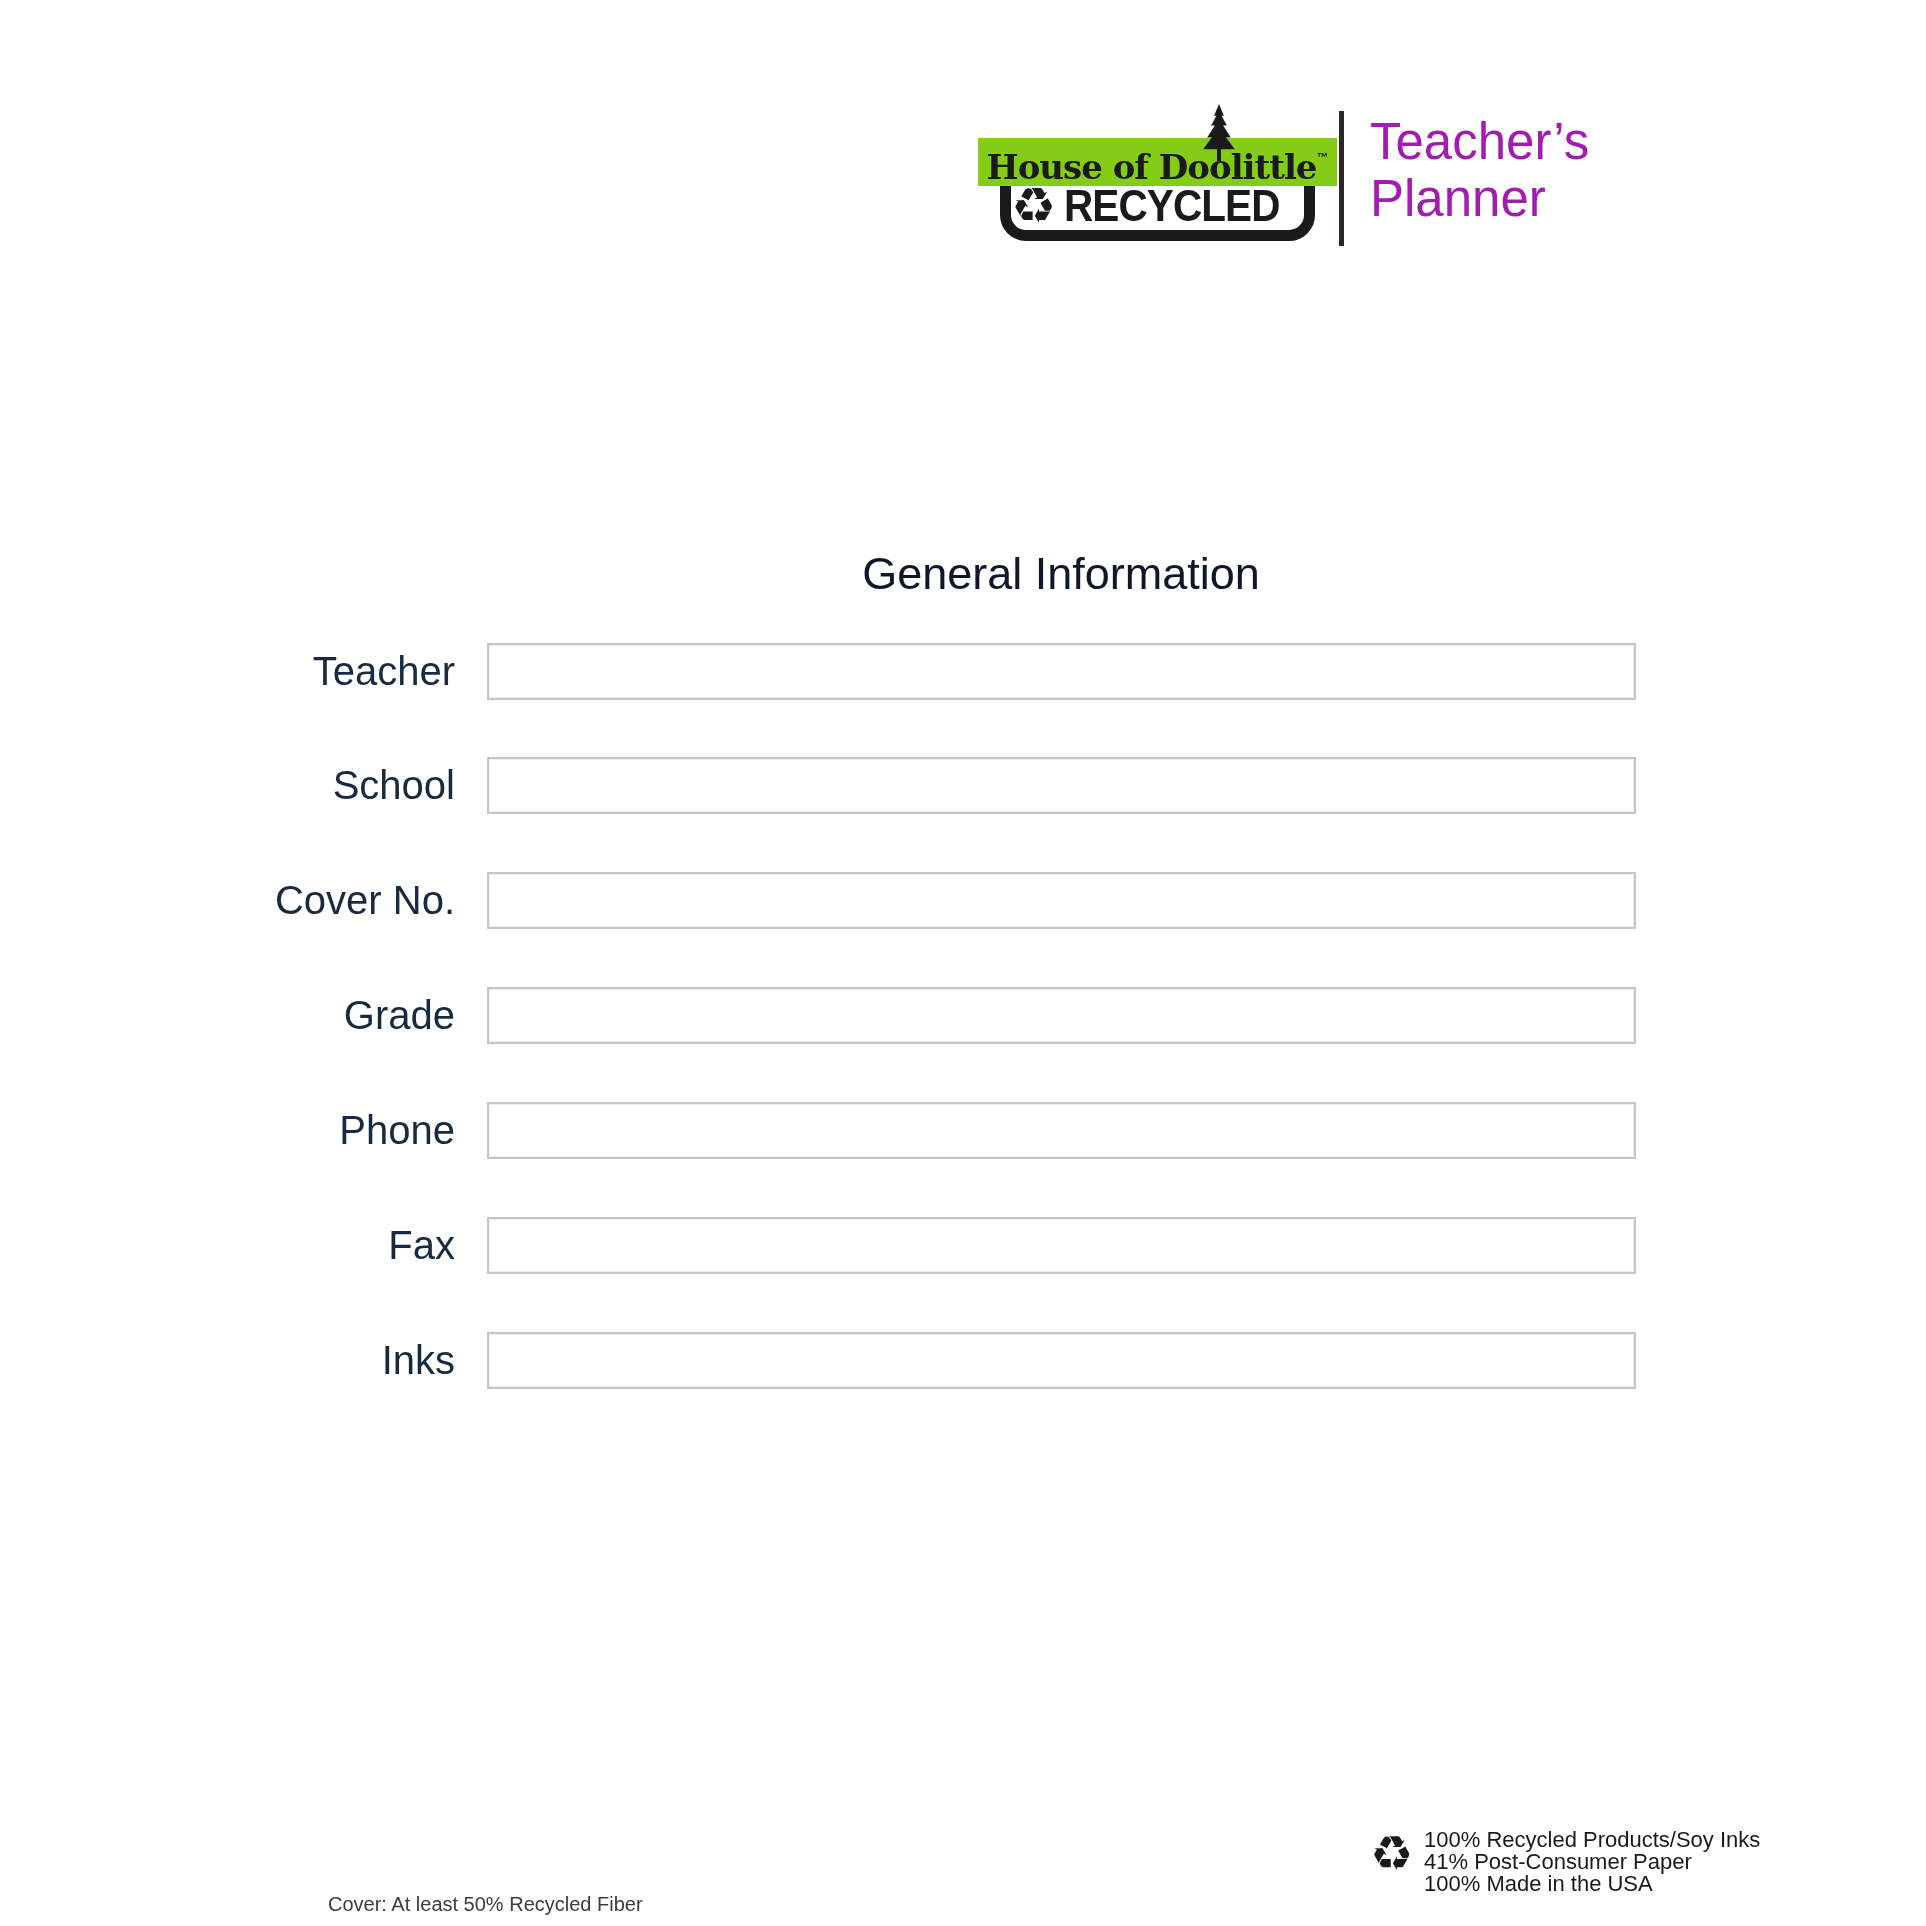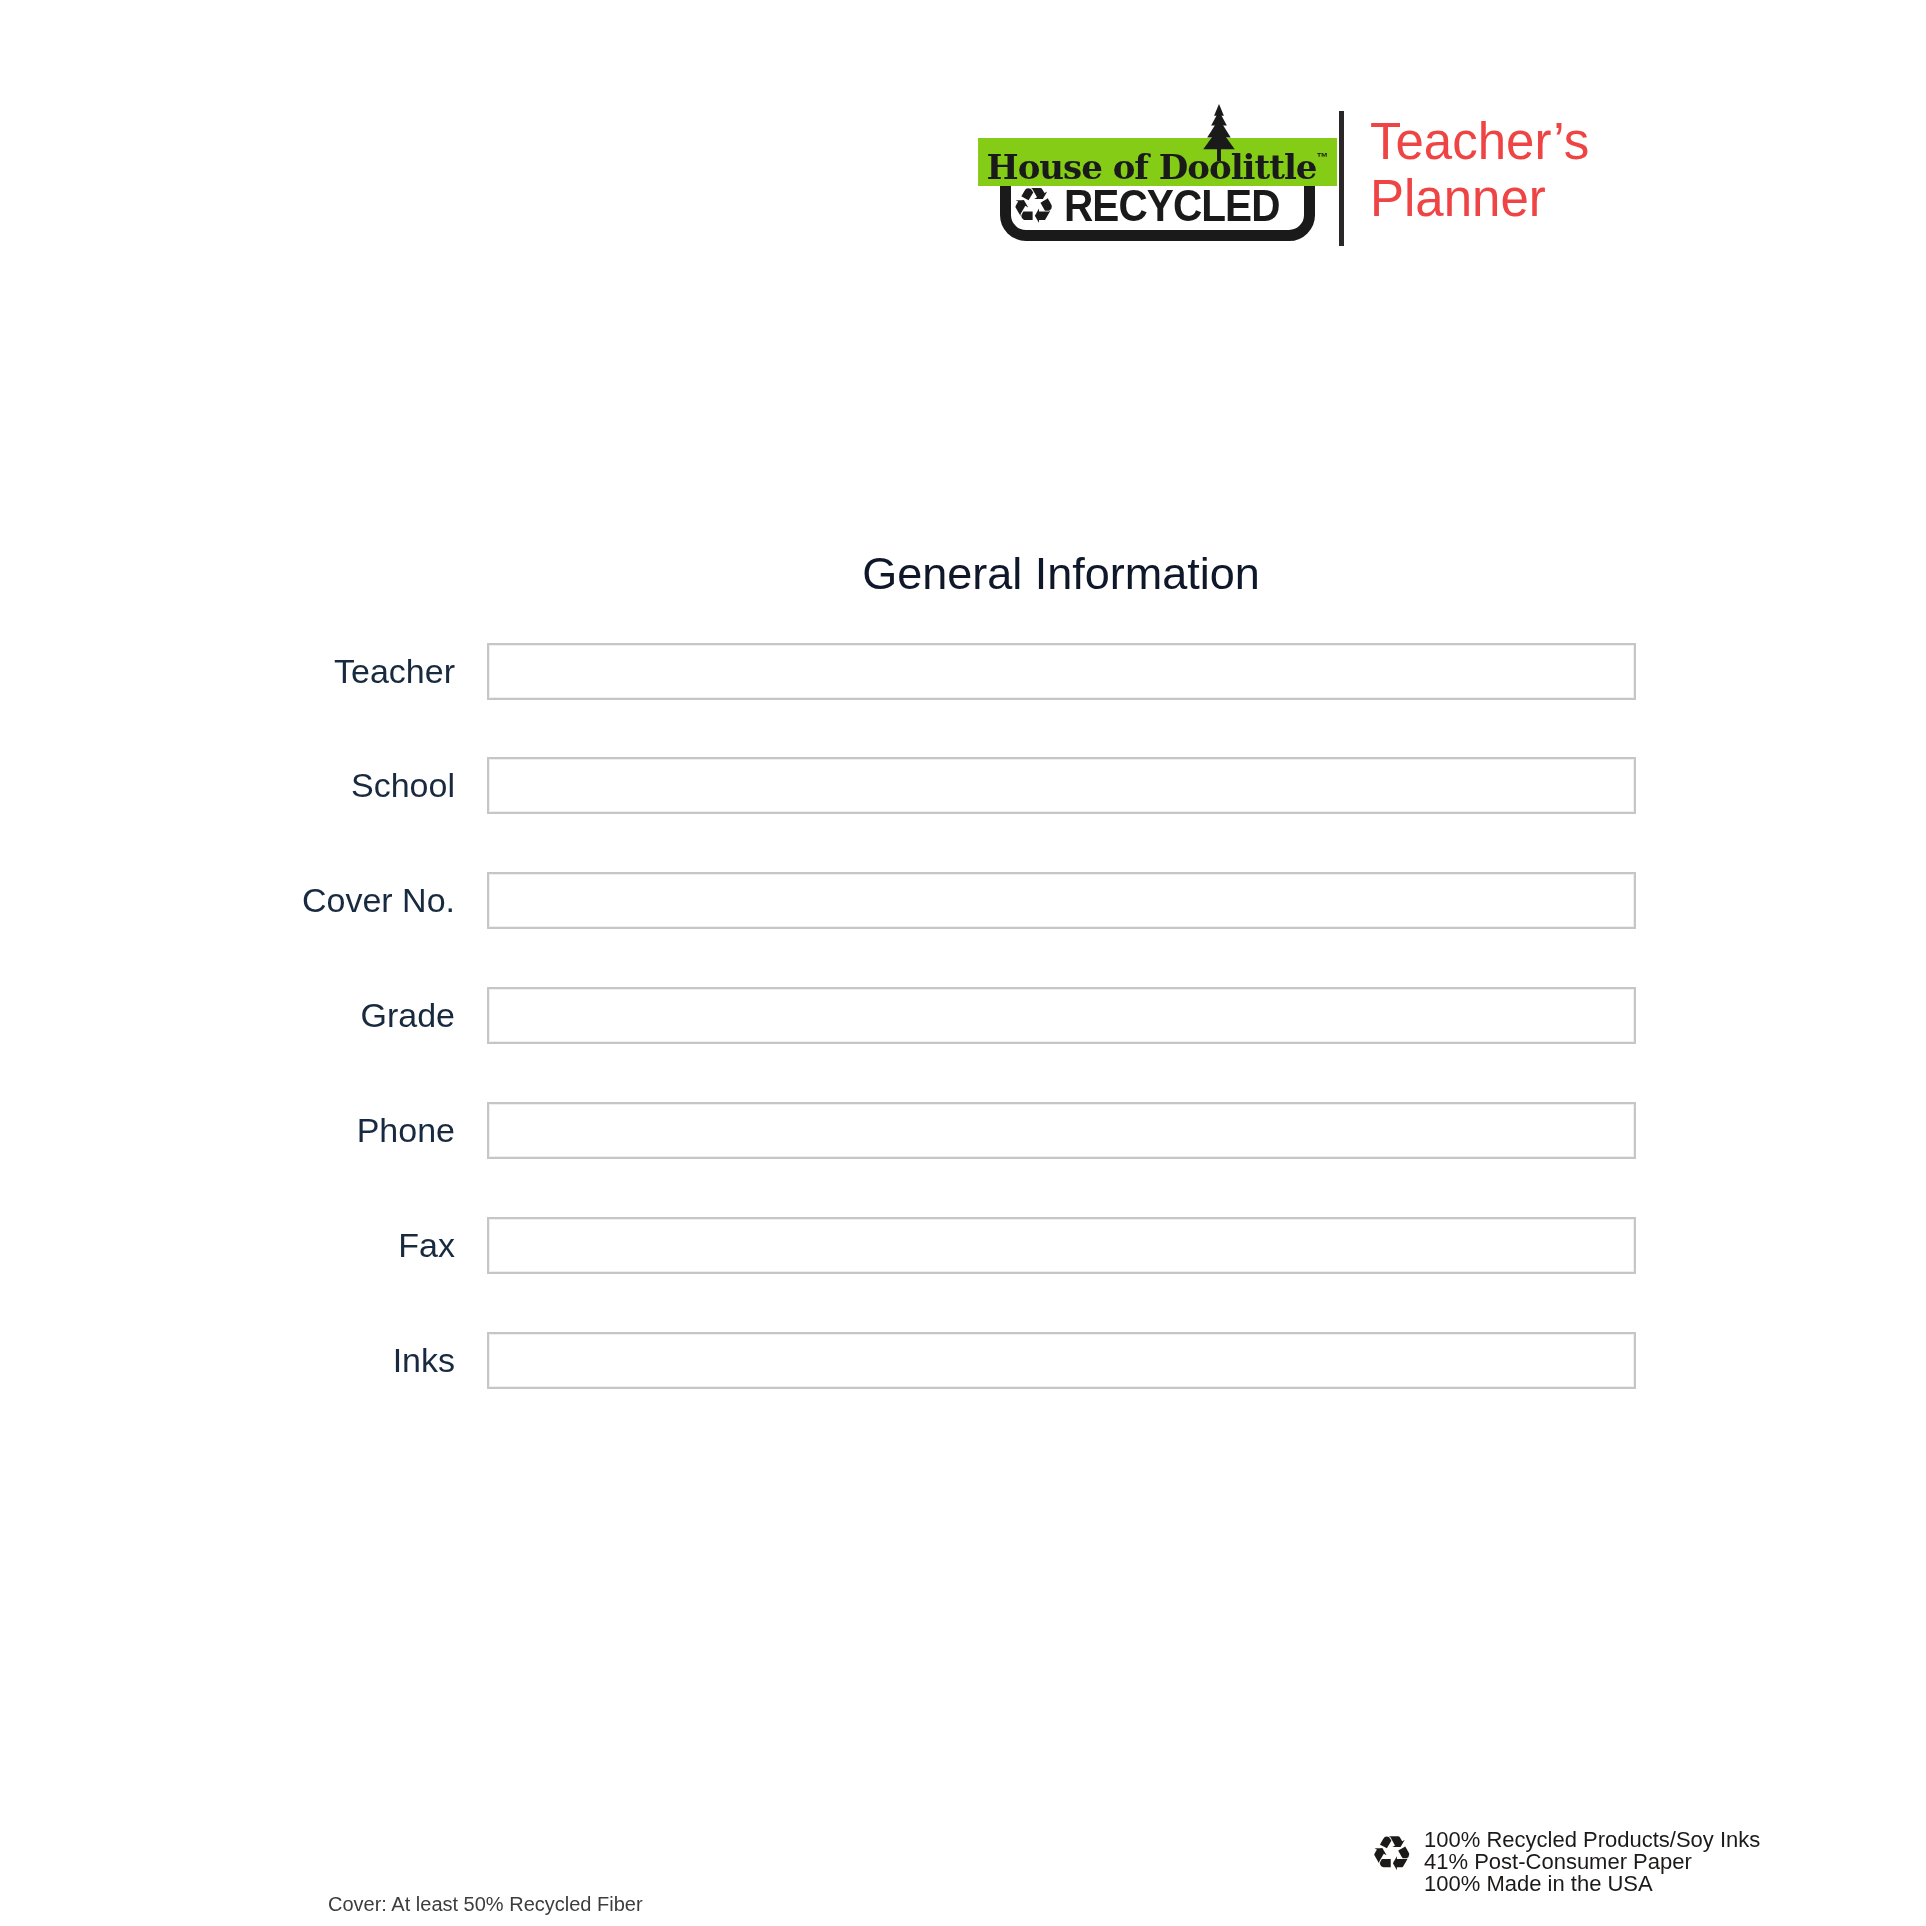--- a/index.html
+++ b/index.html
@@ -75,42 +75,42 @@
   }
   .logo-divider {
     left: 1339px; top: 111px;
     width: 5px; height: 135px;
     background: #2b2728;
   }
   .planner-title {
     left: 1370px; top: 113px;
     font-size: 51px;
     line-height: 57px;
-    color: #ef4444;
+    color: #a21caf;
     letter-spacing: 0px;
   }
 
   
   .page-title {
     left: 487px; top: 548px;
     width: 1148px;
     text-align: center;
     font-size: 45px;
     color: #0f172a;
   }
 
   
   .field-row { left: 0; width: 1927px; height: 57px; }
   .field-label {
     position: absolute;
     left: 0; top: 0;
     width: 455px; height: 57px;
     line-height: 57px;
     text-align: right;
-    font-size: 34px;
+    font-size: 40px;
     color: #182a3f;
   }
   .field-box {
     position: absolute;
     left: 487px; top: 0;
     width: 1144px; height: 53px;
     background: #ffffff;
     border: 2px solid #c6c6c6;
     box-shadow: inset 0 0 0 1px #efefef;
     font-size: 30px;

